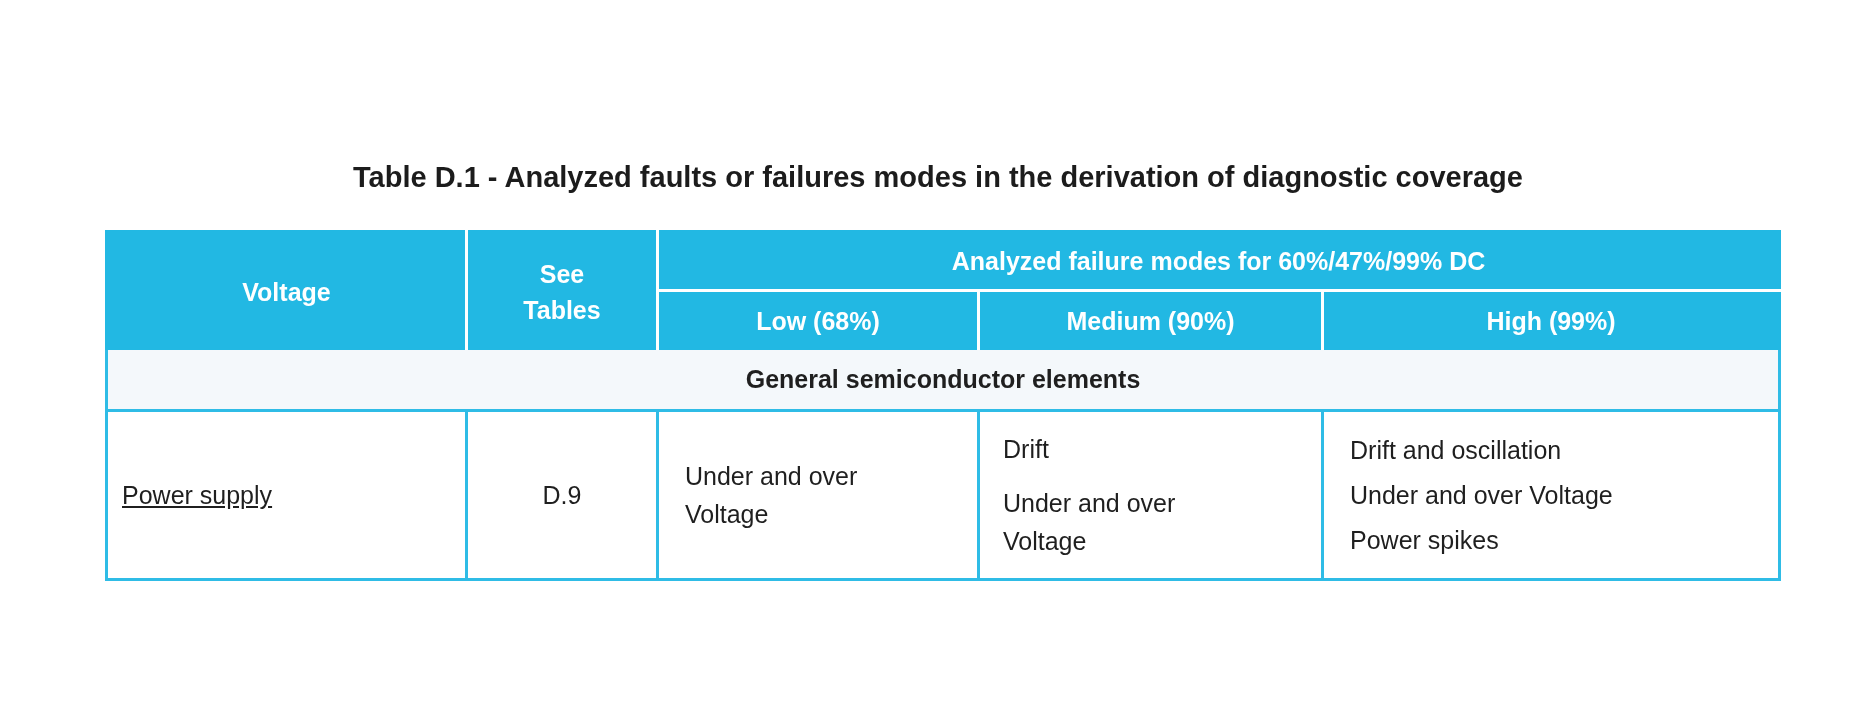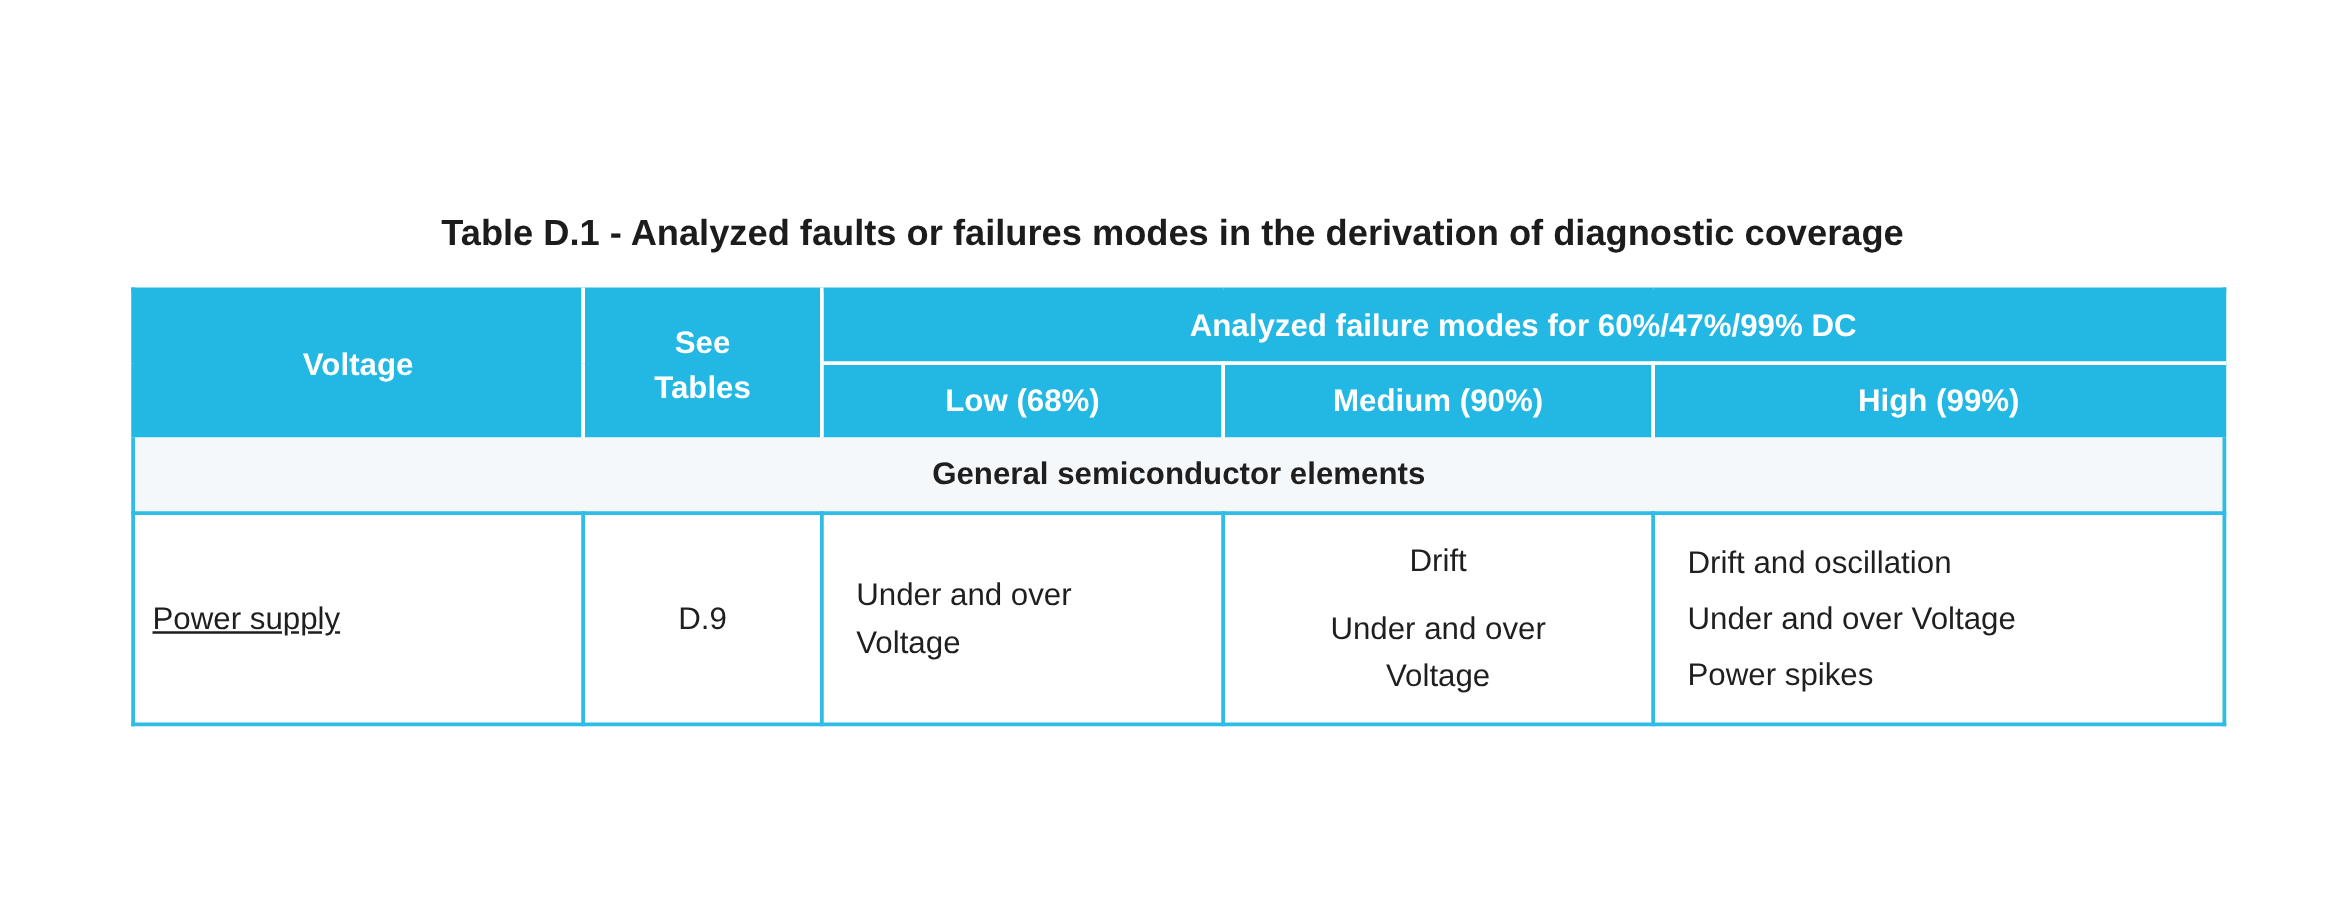--- a/index.html
+++ b/index.html
@@ -14,21 +14,21 @@
     overflow: hidden;
     font-family: "Liberation Sans", "DejaVu Sans", sans-serif;
     color: #1f1f1f;
   }
 
   
   .doc-title {
     position: absolute;
     left: 0;
     right: 0;
-    top: 170px;
+    top: 160px;
     text-align: center;
     font-size: 29px;
     line-height: 34px;
     font-weight: bold;
     color: #1c1c1c;
   }
 
   
   table.fault-table {
     position: absolute;
@@ -82,21 +82,21 @@
     color: #1f1f1f;
     vertical-align: middle;
     padding: 0;
     border: 3px solid #2fbce6;
     border-top: none;
     line-height: 38px;
   }
   td.cell-element { text-align: left; padding-left: 14px; text-decoration: underline; }
   td.cell-ref     { text-align: center; border-radius: 21px; }
   td.cell-low     { text-align: left; padding-left: 26px; white-space: pre-line; }
-  td.cell-medium  { text-align: center; }
+  td.cell-medium  { text-align: left; padding-left: 23px; }
   td.cell-high    { text-align: left; padding-left: 26px; }
 
   .pre-wrap { white-space: pre-line; margin-left: 40px; }
 
   .para-gap    > .line { white-space: pre-line; }
   .para-gap    > .line + .line { margin-top: 16px; }
   .line-gap-sm > .line + .line { margin-top: 7px; }
 </style>
 </head>
 <body>

